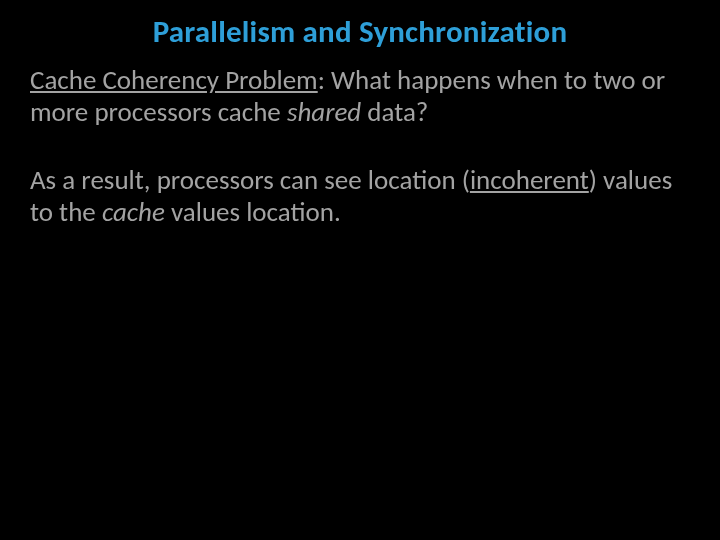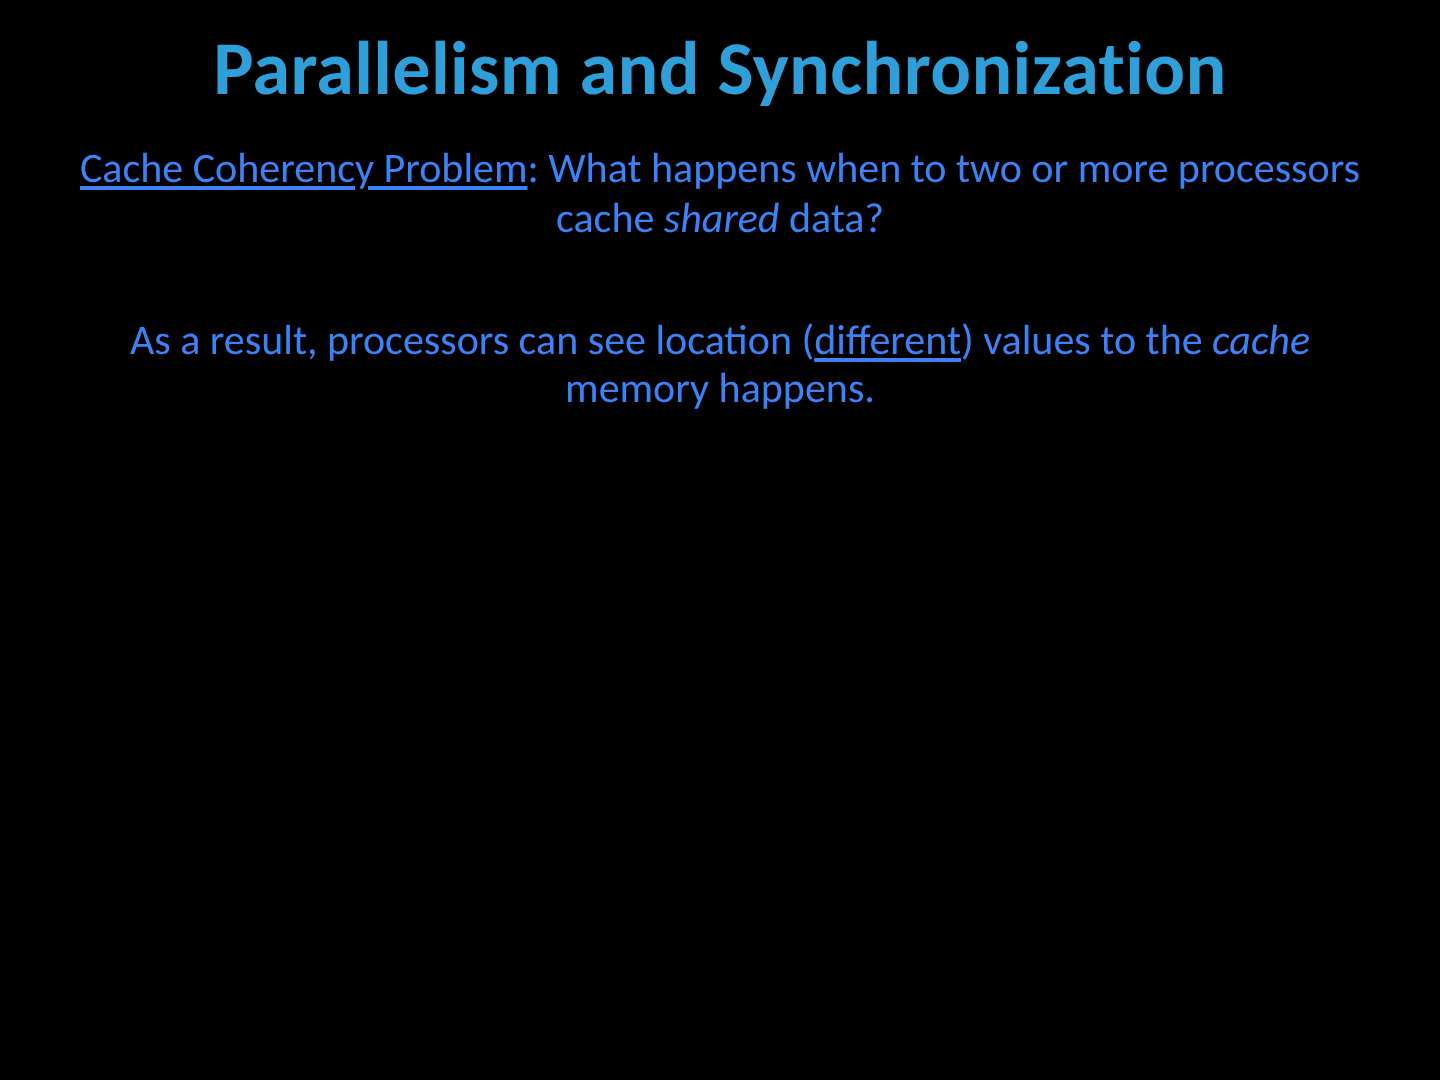--- a/index.html
+++ b/index.html
@@ -13,32 +13,31 @@
   }
   .slide {
     width: 720px;
     height: 540px;
     background: #000;
     box-sizing: border-box;
     padding: 0 30px;
   }
   .title {
     color: #2e9fd8;
-    font-size: 38px;
+    font-size: 31px;
     font-weight: 600;
     text-align: center;
     padding-top: 12px;
     padding-bottom: 14px;
     letter-spacing: 0.2px;
   }
   .body {
-    color: #3b82f6;
-    font-size: 21px;
+    color: #a3a3a3;
+    font-size: 27px;
     line-height: 1.18;
-    text-align: center;
   }
   .para {
     margin: 0 0 36px 0;
   }
   .underline {
     text-decoration: underline;
   }
   .italic {
     font-style: italic;
   }
@@ -46,16 +45,16 @@
 </head>
 <body>
 
 <div class="slide">
   <div class="title">Parallelism and Synchronization</div>
   <div class="body">
     <p class="para">
       <span class="underline">Cache Coherency Problem</span><span>: What happens when to two or more processors cache </span><span class="italic">shared</span><span> data?</span>
     </p>
     <p class="para">
-      <span>As a result, processors can see location (</span><span class="underline">different</span><span>) values to the </span><span class="italic">cache</span><span> memory happens.</span>
+      <span>As a result, processors can see location (</span><span class="underline">incoherent</span><span>) values to the </span><span class="italic">cache</span><span> values location.</span>
     </p>
   </div>
 </div>
 
 </body></html>

